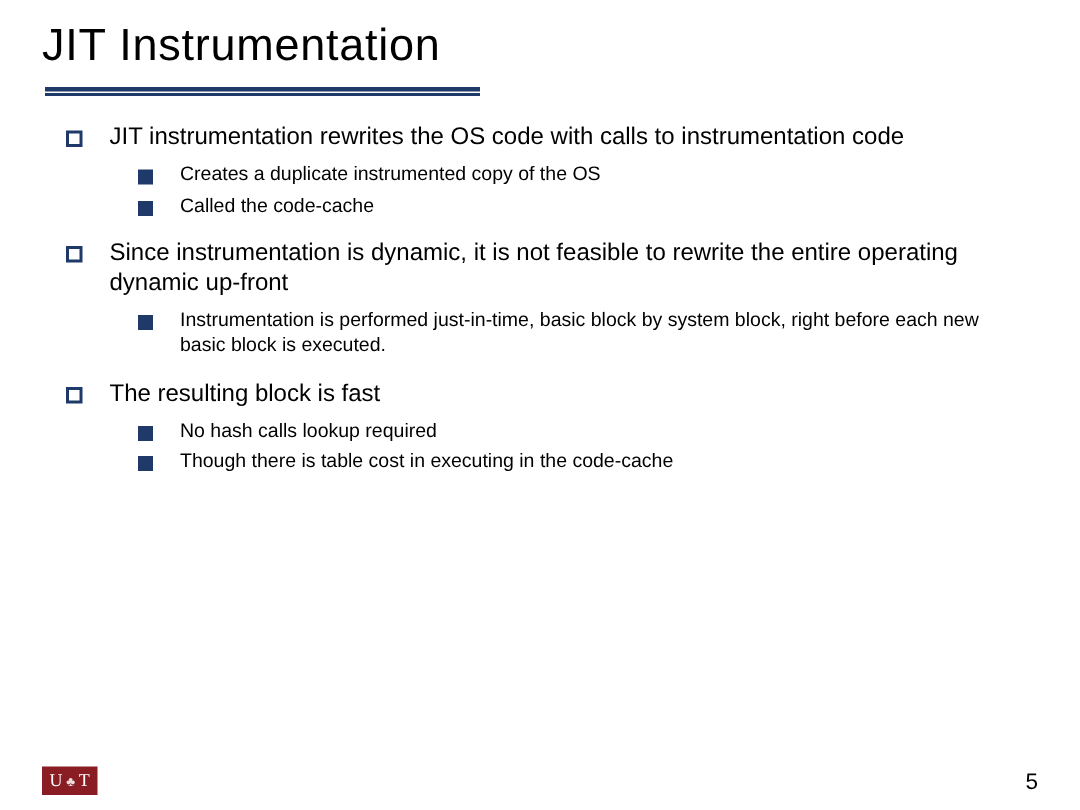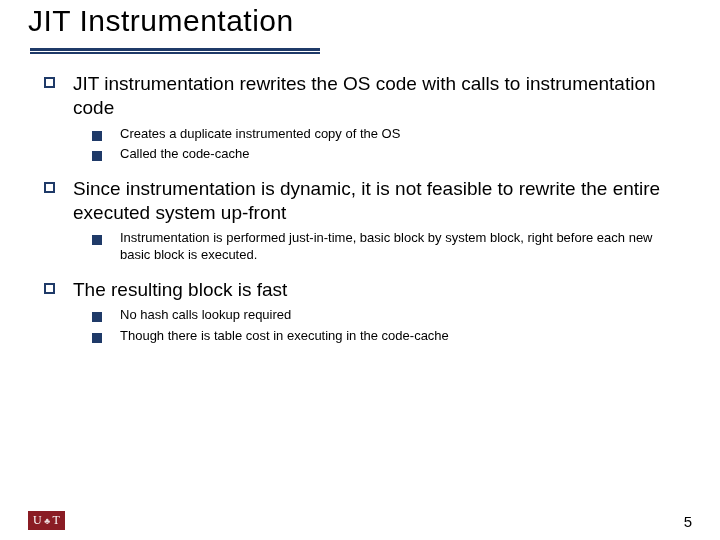--- a/index.html
+++ b/index.html
@@ -1,17 +1,17 @@
 <!DOCTYPE html>
 <html><head>
 <meta charset="utf-8">
 <style>
   * { box-sizing: border-box; margin: 0; padding: 0; }
   html, body { width: 720px; height: 540px; background: #ffffff; font-family: Verdana, Geneva, sans-serif; color: #000; }
-  .slide { width: 720px; height: 540px; position: relative; padding: 4px 28px 0 28px; }
+  .slide { width: 720px; height: 540px; position: relative; padding: 14px 28px 0 28px; }
   .title {
     font-size: 30px;
     font-weight: normal;
     letter-spacing: 0.5px;
     padding-bottom: 6px;
     margin-bottom: 4px;
   }
   .title-underline {
     width: 290px;
     height: 6px;
@@ -19,21 +19,21 @@
     border-bottom: 2px solid #1f3a68;
     margin-left: 2px;
     margin-bottom: 18px;
   }
   .content { padding-left: 16px; padding-right: 8px; }
   .l1 { display: flex; margin-bottom: 6px; }
   .l1 .bullet1 {
     width: 11px; height: 11px; border: 2px solid #1f3a68; flex: 0 0 auto;
     margin-top: 5px; margin-right: 18px;
   }
-  .l1 .text1 { font-size: 19px; line-height: 1.25; flex: 1; }
+  .l1 .text1 { font-size: 16px; line-height: 1.25; flex: 1; }
   .sub { margin-left: 48px; margin-top: 6px; margin-bottom: 14px; }
   .l2 { display: flex; margin-bottom: 4px; }
   .l2 .bullet2 {
     width: 10px; height: 10px; background: #1f3a68; flex: 0 0 auto;
     margin-top: 5px; margin-right: 18px;
   }
   .l2 .text2 { font-size: 13px; line-height: 1.28; flex: 1; }
   .footer {
     position: absolute; left: 0; right: 0; bottom: 10px;
     display: flex; justify-content: space-between; align-items: flex-end;
@@ -66,21 +66,21 @@
         <div class="text2">Creates a duplicate instrumented copy of the OS</div>
       </div>
       <div class="l2">
         <div class="bullet2"></div>
         <div class="text2">Called the code-cache</div>
       </div>
     </div>
 
     <div class="l1">
       <div class="bullet1"></div>
-      <div class="text1">Since instrumentation is dynamic, it is not feasible to rewrite the entire executed system up-front</div>
+      <div class="text1">Since instrumentation is dynamic, it is not feasible to rewrite the entire operating dynamic up-front</div>
     </div>
     <div class="sub">
       <div class="l2">
         <div class="bullet2"></div>
         <div class="text2">Instrumentation is performed just-in-time, basic block by system block, right before each new basic block is executed.</div>
       </div>
     </div>
 
     <div class="l1">
       <div class="bullet1"></div>

